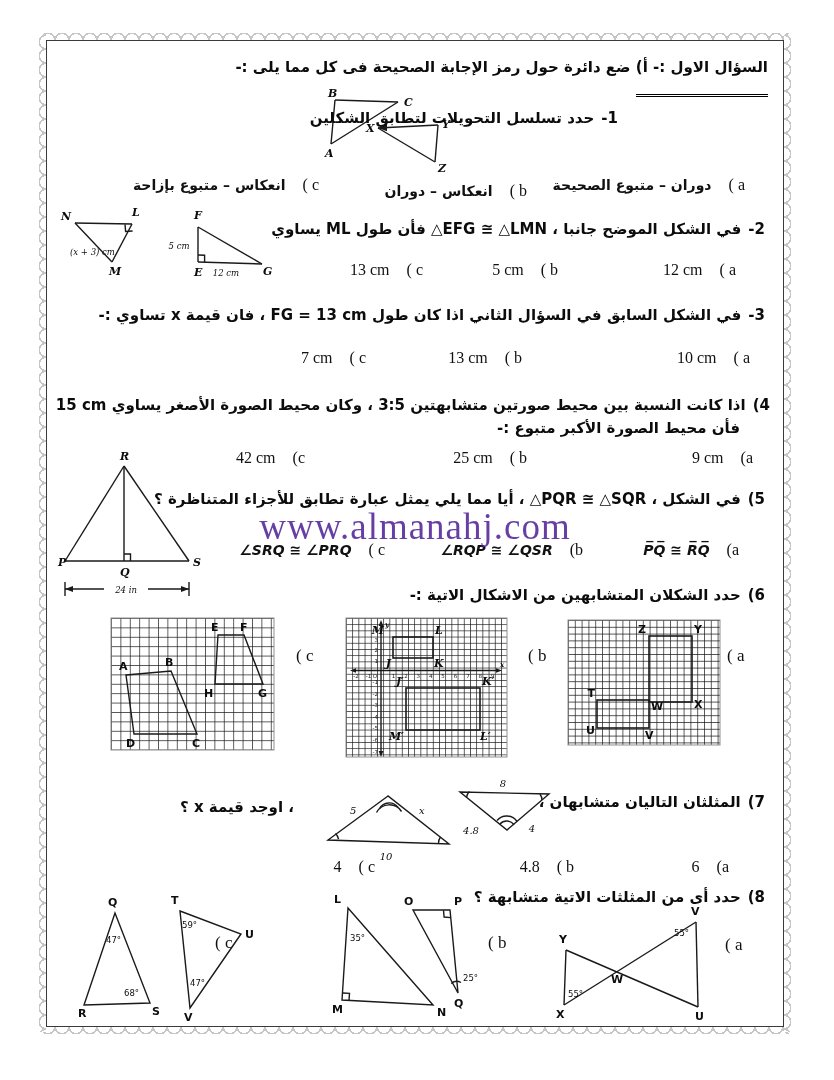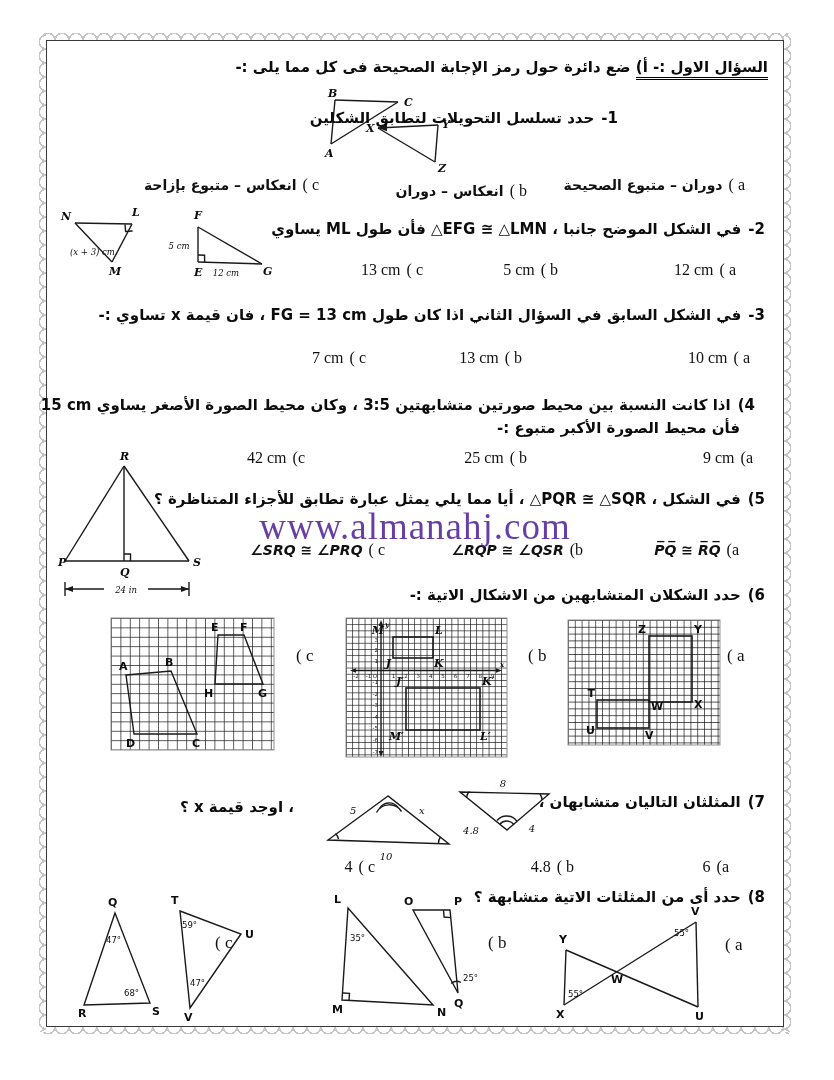--- a/index.html
+++ b/index.html
@@ -18,22 +18,22 @@
     background-image:radial-gradient(circle at 10px 7px,#fff 6px,#c6c6c6 6px,#c6c6c6 7.4px,#fff 7.4px);
     background-size:10px 14px;background-repeat:repeat-y;}
   .sc.r{top:5px;bottom:5px;right:0;width:10px;
     background-image:radial-gradient(circle at 0px 7px,#fff 6px,#c6c6c6 6px,#c6c6c6 7.4px,#fff 7.4px);
     background-size:10px 14px;background-repeat:repeat-y;}
   .inner{position:absolute;inset:10px;border:1.6px solid #3a3a3a;}
 
   .qline{position:absolute;direction:rtl;text-align:right;white-space:nowrap;
          font:700 15px "DejaVu Sans",sans-serif;color:#0c0c0c;}
   .qnum{direction:ltr;unicode-bidi:isolate;display:inline-block;margin-left:7px;}
-  .hlead{border-bottom:3px double #000;padding-bottom:1px;margin-top:25px;}
-  .ans{position:absolute;display:inline-flex;align-items:baseline;gap:6px;white-space:nowrap;}
+  .hlead{border-bottom:3px double #000;padding-bottom:18px;margin-top:25px;}
+  .ans{position:absolute;display:inline-flex;align-items:baseline;gap:17px;white-space:nowrap;}
   .at{font:16px "Liberation Serif",serif;color:#101010;}
   .av.en{font:16px "Liberation Serif",serif;}
   .av.ar{font:700 14px "DejaVu Sans",sans-serif;direction:rtl;}
   .av.mt{font:italic 700 14px "DejaVu Sans",sans-serif;text-align:center;}
   .optlab{position:absolute;font:17px "Liberation Serif",serif;white-space:nowrap;}
   .wm{position:absolute;left:200px;top:505px;width:430px;text-align:center;
       font:400 37px "Liberation Serif",serif;color:#4c1d95;opacity:.85;letter-spacing:1px;z-index:5;}
   svg{position:absolute;overflow:visible;}
   svg line,svg polyline,svg path,svg polygon{stroke:#1a1a1a;fill:none;stroke-width:1.4;}
   svg polygon.ah{fill:#1a1a1a;stroke:none;}
@@ -138,21 +138,21 @@
   </span>
 <span class="ans" style="top:349px;right:312px">
     <span class="av en">13 cm</span>
     <span class="at">( b</span>
   </span>
 <span class="ans" style="top:349px;right:468px">
     <span class="av en">7 cm</span>
     <span class="at">( c</span>
   </span>
 
-<div class="qline" style="top:396px;right:79px">
+<div class="qline" style="top:396px;right:64px">
   <span class="qnum">(4</span><span>اذا كانت النسبة بين محيط صورتين متشابهتين 3:5 ، وكان محيط الصورة الأصغر يساوي ⁦15 cm⁩</span>
 </div>
 <div class="qline" style="top:419px;right:94px">
   <span>فأن محيط الصورة الأكبر متبوع :-</span>
 </div>
 <span class="ans" style="top:449px;right:81px">
     <span class="av en">9 cm</span>
     <span class="at">(a</span>
   </span>
 <span class="ans" style="top:449px;right:307px">

